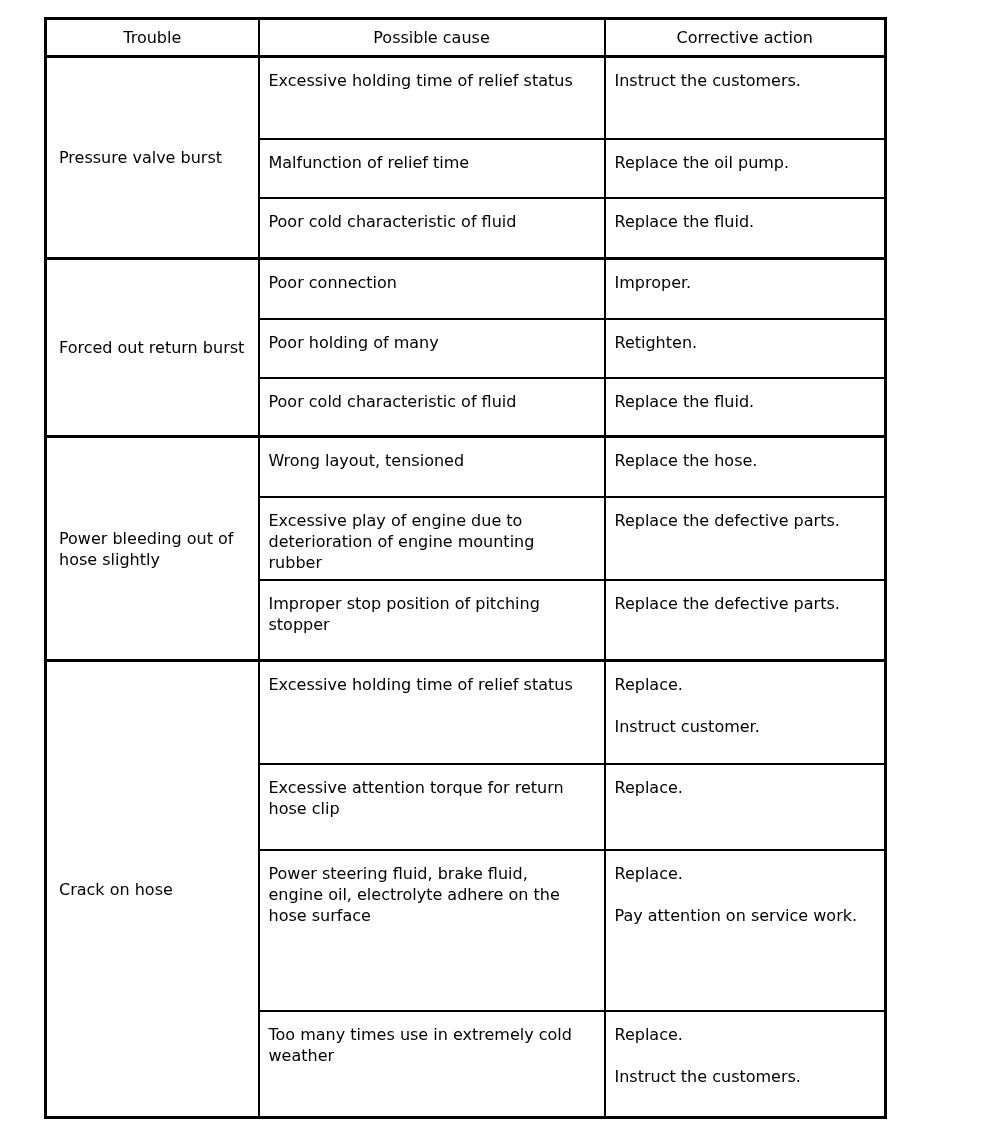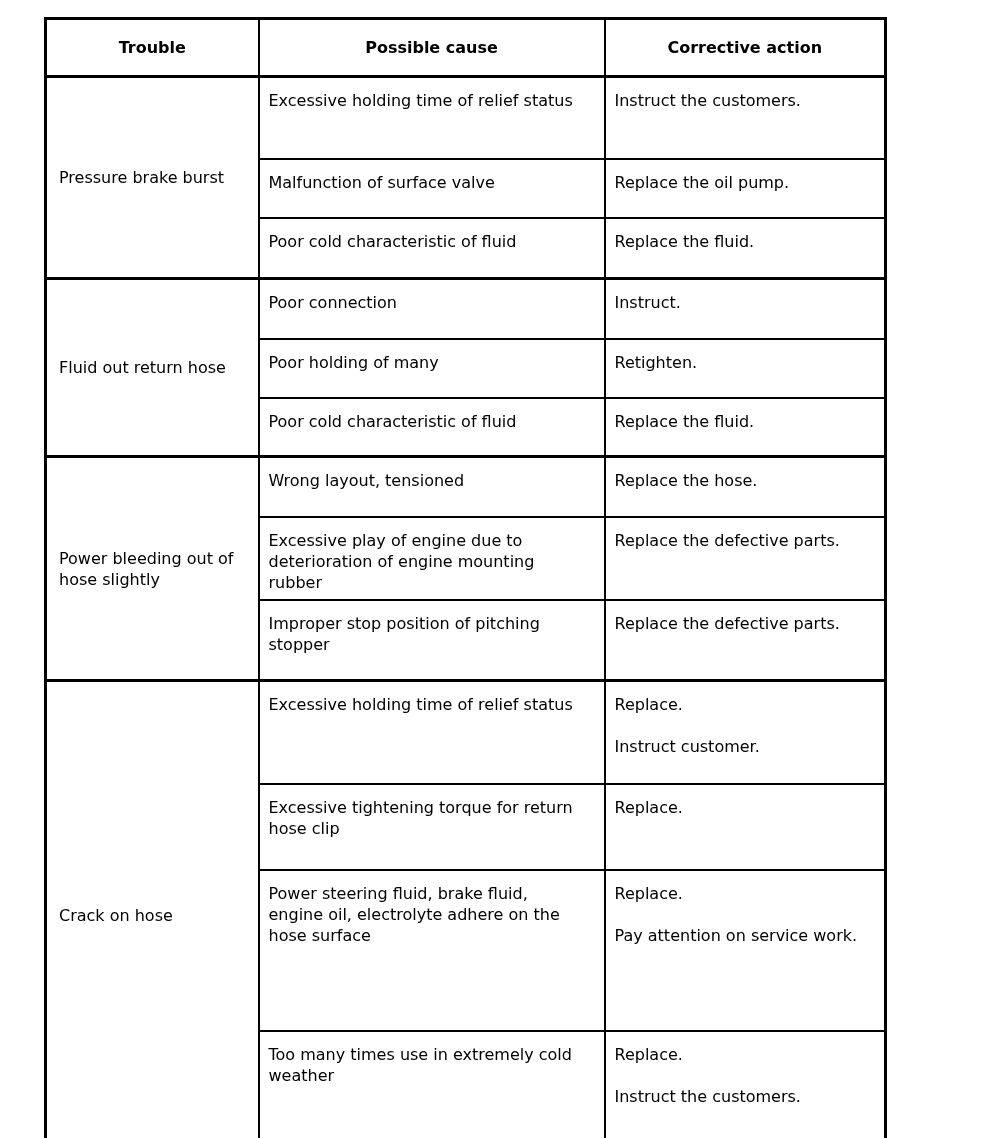--- a/index.html
+++ b/index.html
@@ -22,25 +22,25 @@
   }
   col.c1 { width: 213px; }
   col.c2 { width: 346px; }
   col.c3 { width: 281px; }
   table.trouble-table, table.trouble-table th, table.trouble-table td {
     border: 2px solid #000000;
   }
   table.trouble-table { border-width: 3px; }
   th {
     font-size: 16px;
-    font-weight: bold;
+    font-weight: normal;
     text-align: center;
     vertical-align: middle;
     border-bottom-width: 3px !important;
-    padding: 18px 4px;
+    padding: 8px 4px;
   }
   td {
     font-size: 16px;
     line-height: 21px;
     margin-left: 14px;
   }
   tr.sec-start td { border-top-width: 3px; }
   td.trouble {
     vertical-align: middle;
     padding: 4px 8px 4px 12px;
@@ -67,37 +67,37 @@
   <thead>
     <tr style="height:33px">
       <th>Trouble</th>
       <th>Possible cause</th>
       <th>Corrective action</th>
     </tr>
   </thead>
   <tbody>
 
     <tr class="sec-start" style="height:82px">
-      <td class="trouble" rowspan="3">Pressure brake burst</td>
+      <td class="trouble" rowspan="3">Pressure valve burst</td>
       <td class="cause">Excessive holding time of relief status</td>
       <td class="action">Instruct the customers.</td>
     </tr>
     <tr style="height:59px">
-      <td class="cause">Malfunction of surface valve</td>
+      <td class="cause">Malfunction of relief time</td>
       <td class="action">Replace the oil pump.</td>
     </tr>
     <tr style="height:61px">
       <td class="cause">Poor cold characteristic of fluid</td>
       <td class="action">Replace the fluid.</td>
     </tr>
 
     <tr class="sec-start" style="height:60px">
-      <td class="trouble" rowspan="3">Fluid out return hose</td>
+      <td class="trouble" rowspan="3">Forced out return burst</td>
       <td class="cause">Poor connection</td>
-      <td class="action">Instruct.</td>
+      <td class="action">Improper.</td>
     </tr>
     <tr style="height:59px">
       <td class="cause">Poor holding of many</td>
       <td class="action">Retighten.</td>
     </tr>
     <tr style="height:59px">
       <td class="cause">Poor cold characteristic of fluid</td>
       <td class="action">Replace the fluid.</td>
     </tr>
 
@@ -116,29 +116,29 @@
     </tr>
 
     <tr class="sec-start" style="height:103px">
       <td class="trouble" rowspan="4">Crack on hose</td>
       <td class="cause">Excessive holding time of relief status</td>
       <td class="action">Replace.
 
 Instruct customer.</td>
     </tr>
     <tr style="height:86px">
-      <td class="cause">Excessive tightening torque for return hose clip</td>
+      <td class="cause">Excessive attention torque for return hose clip</td>
       <td class="action">Replace.</td>
     </tr>
     <tr style="height:161px">
       <td class="cause">Power steering fluid, brake fluid, engine oil, electrolyte adhere on the hose surface</td>
       <td class="action">Replace.
 
 Pay attention on service work.</td>
     </tr>
-    <tr style="height:119px">
+    <tr style="height:107px">
       <td class="cause">Too many times use in extremely cold weather</td>
       <td class="action">Replace.
 
 Instruct the customers.</td>
     </tr>
   </tbody>
 </table>
 
 </body></html>

